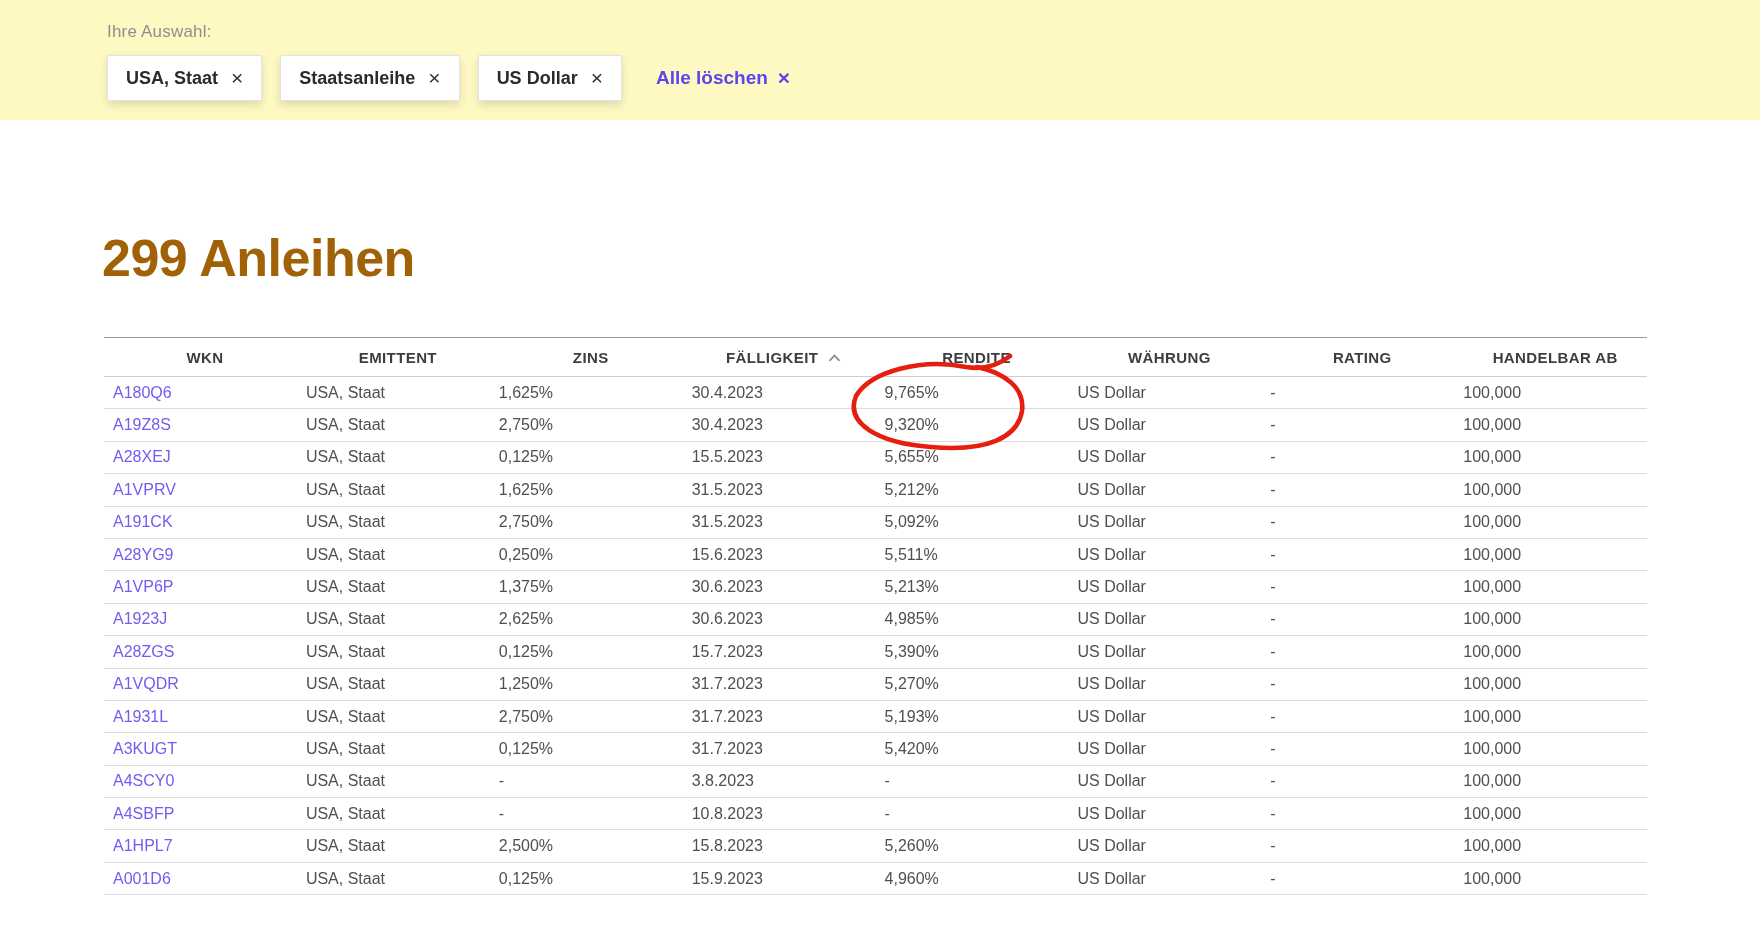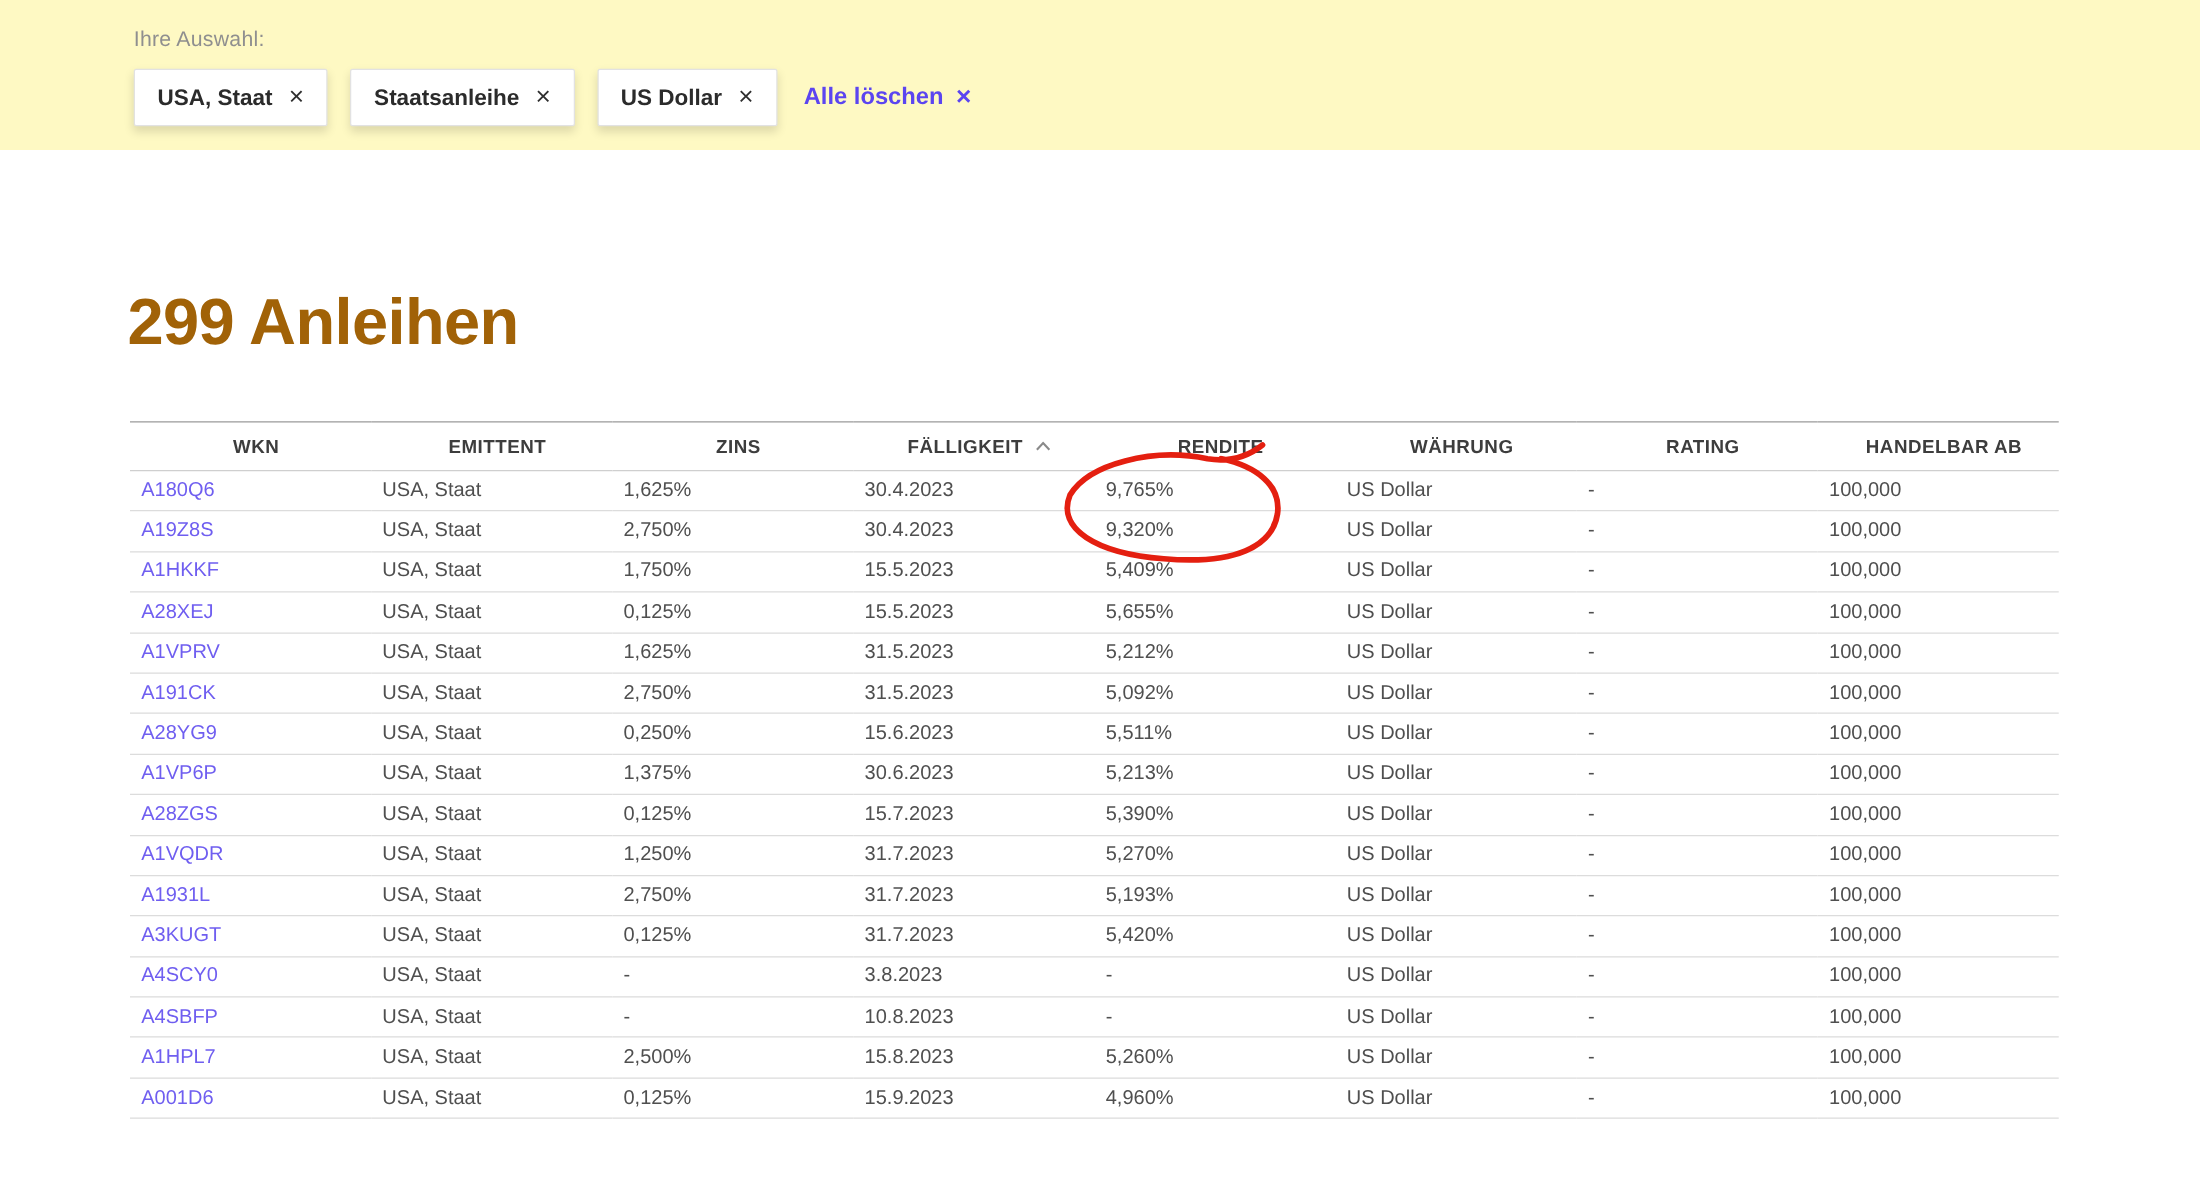--- a/index.html
+++ b/index.html
@@ -12,21 +12,21 @@
   .filter-label { position:absolute; left:107px; top:22px; font-size:17px;
                   color:#8f8f8f; letter-spacing:.2px; }
   .chip-row { position:absolute; left:107px; top:55px; height:46px;
               display:flex; align-items:center; }
   .chip { display:flex; align-items:center; height:46px; background:#fff;
           border:1px solid #e2e2e2; border-radius:2px; padding:0 18px;
           margin-right:18px; box-shadow:0 4px 8px rgba(0,0,0,.13); cursor:pointer; }
   .chip-label { font-size:18px; font-weight:700; color:#2b2b2b; }
   .chip-x { font-size:21px; font-weight:400; color:#2f2f2f; margin-left:13px;
             line-height:1; position:relative; top:-1px; }
-  .clear-all { display:flex; align-items:center; margin-left:3px; cursor:pointer; }
+  .clear-all { display:flex; align-items:center; margin-left:16px; cursor:pointer; }
   .clear-all-label { font-size:19px; font-weight:700; color:#5b45f0; }
   .clear-all-x { font-size:21px; font-weight:700; color:#5b45f0; margin-left:10px;
                  line-height:1; position:relative; top:-1px; }
 
   
   .page-title { position:absolute; left:102px; top:228px; font-size:52px;
                 font-weight:700; color:#a16207; letter-spacing:-.5px; }
 
   
   .bond-table { position:absolute; left:104px; top:337px; width:1543px;
@@ -116,30 +116,20 @@
         <td><a href="#">A19Z8S</a></td>
         <td>USA, Staat</td>
         <td>2,750%</td>
         <td>30.4.2023</td>
         <td>9,320%</td>
         <td>US Dollar</td>
         <td>-</td>
         <td>100,000</td>
       </tr>
       <tr>
-        <td><a href="#">A1HKKF</a></td>
-        <td>USA, Staat</td>
-        <td>1,750%</td>
-        <td>15.5.2023</td>
-        <td>5,409%</td>
-        <td>US Dollar</td>
-        <td>-</td>
-        <td>100,000</td>
-      </tr>
-      <tr>
         <td><a href="#">A28XEJ</a></td>
         <td>USA, Staat</td>
         <td>0,125%</td>
         <td>15.5.2023</td>
         <td>5,655%</td>
         <td>US Dollar</td>
         <td>-</td>
         <td>100,000</td>
       </tr>
       <tr>
@@ -171,20 +161,30 @@
         <td>US Dollar</td>
         <td>-</td>
         <td>100,000</td>
       </tr>
       <tr>
         <td><a href="#">A1VP6P</a></td>
         <td>USA, Staat</td>
         <td>1,375%</td>
         <td>30.6.2023</td>
         <td>5,213%</td>
+        <td>US Dollar</td>
+        <td>-</td>
+        <td>100,000</td>
+      </tr>
+      <tr>
+        <td><a href="#">A1923J</a></td>
+        <td>USA, Staat</td>
+        <td>2,625%</td>
+        <td>30.6.2023</td>
+        <td>4,985%</td>
         <td>US Dollar</td>
         <td>-</td>
         <td>100,000</td>
       </tr>
       <tr>
         <td><a href="#">A28ZGS</a></td>
         <td>USA, Staat</td>
         <td>0,125%</td>
         <td>15.7.2023</td>
         <td>5,390%</td>

